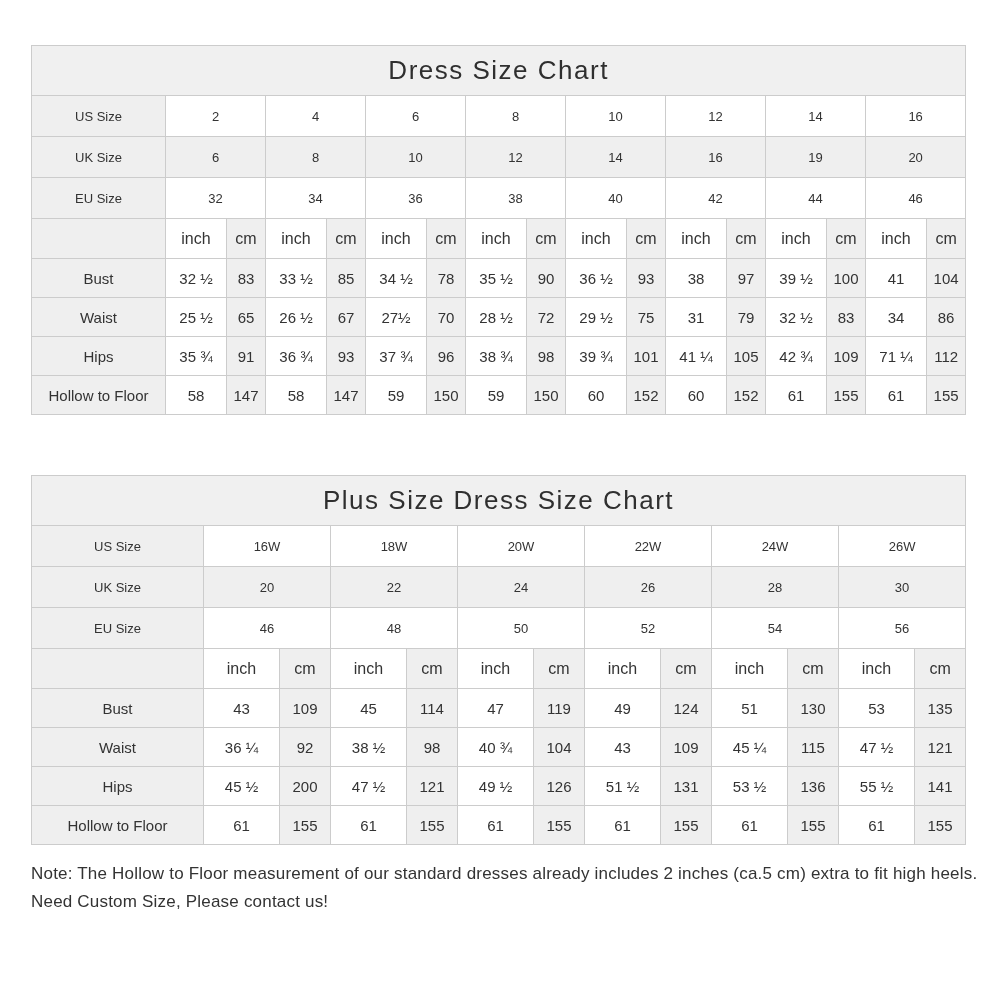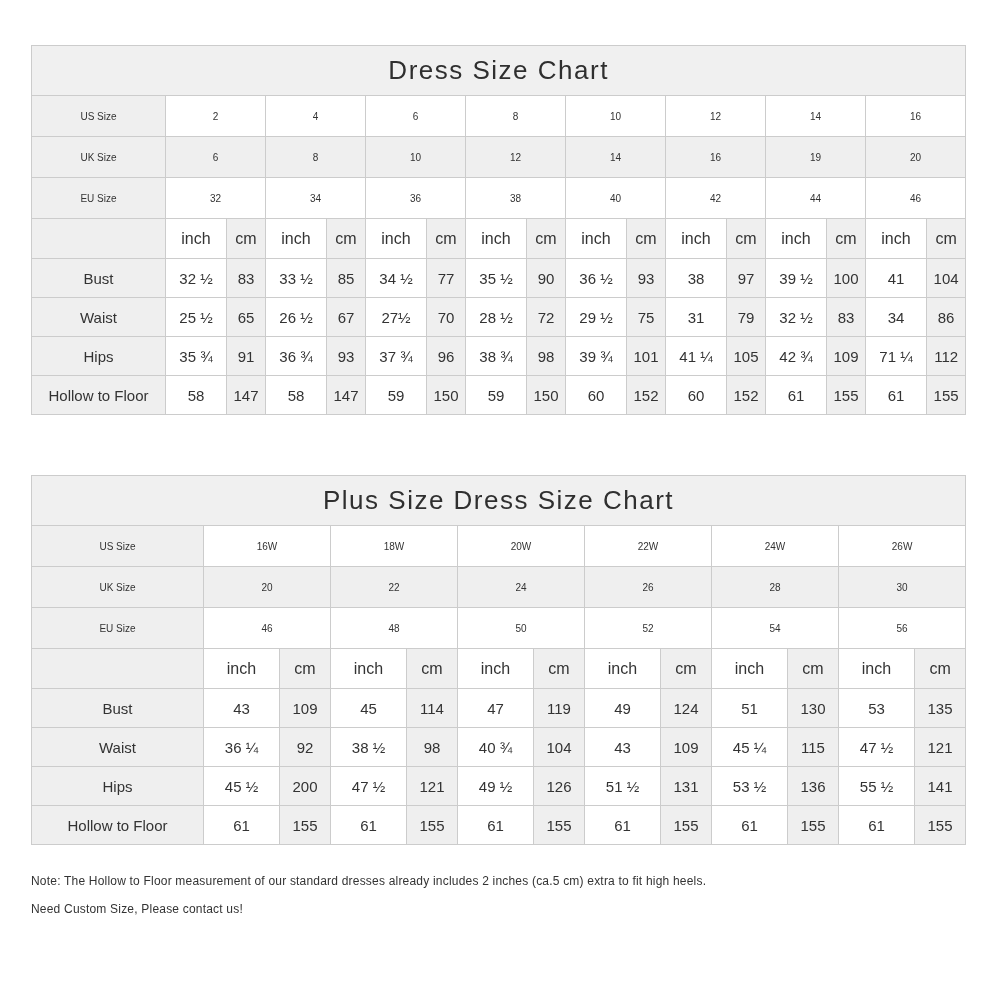--- a/index.html
+++ b/index.html
@@ -49,30 +49,30 @@
     height: 50px;
     background: var(--title-bg);
     font-size: 26px;
     letter-spacing: 1.5px;
     color: #2f2f2f;
   }
   .label-cell {
     background: var(--shaded);
     font-size: 16px;
   }
-  .size-row td { height: 41px; font-size: 10px; text-align: center; }
+  .size-row td { height: 41px; font-size: 13px; text-align: center; }
   .size-row.shaded .value-cell { background: var(--shaded); }
   .unit-row td { height: 40px; font-size: 16px; margin-top: 24px; }
   .measure-row td { height: 39px; font-size: 15px; }
   .cm-cell { background: var(--shaded); }
 
   .notes {
-    margin-top: 22px;
+    margin-top: 15px;
     max-width: 948px;
-    font-size: 12px;
+    font-size: 17px;
     line-height: 28px;
     letter-spacing: 0.2px;
     color: var(--text);
   }
   .note { margin: 0; }
 </style>
 </head>
 <body>
 
 <div class="page">
@@ -153,21 +153,21 @@
           <td class="inch-cell">inch</td>
           <td class="cm-cell">cm</td>
         </tr>
         <tr class="measure-row">
           <td class="label-cell">Bust</td>
           <td class="inch-cell">32 ½</td>
           <td class="cm-cell">83</td>
           <td class="inch-cell">33 ½</td>
           <td class="cm-cell">85</td>
           <td class="inch-cell">34 ½</td>
-          <td class="cm-cell">77</td>
+          <td class="cm-cell">78</td>
           <td class="inch-cell">35 ½</td>
           <td class="cm-cell">90</td>
           <td class="inch-cell">36 ½</td>
           <td class="cm-cell">93</td>
           <td class="inch-cell">38</td>
           <td class="cm-cell">97</td>
           <td class="inch-cell">39 ½</td>
           <td class="cm-cell">100</td>
           <td class="inch-cell">41</td>
           <td class="cm-cell">104</td>

